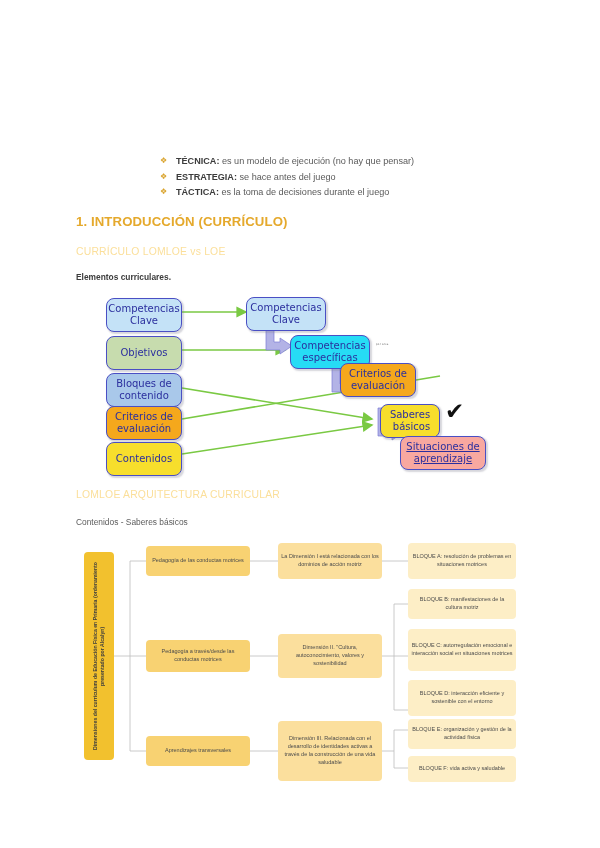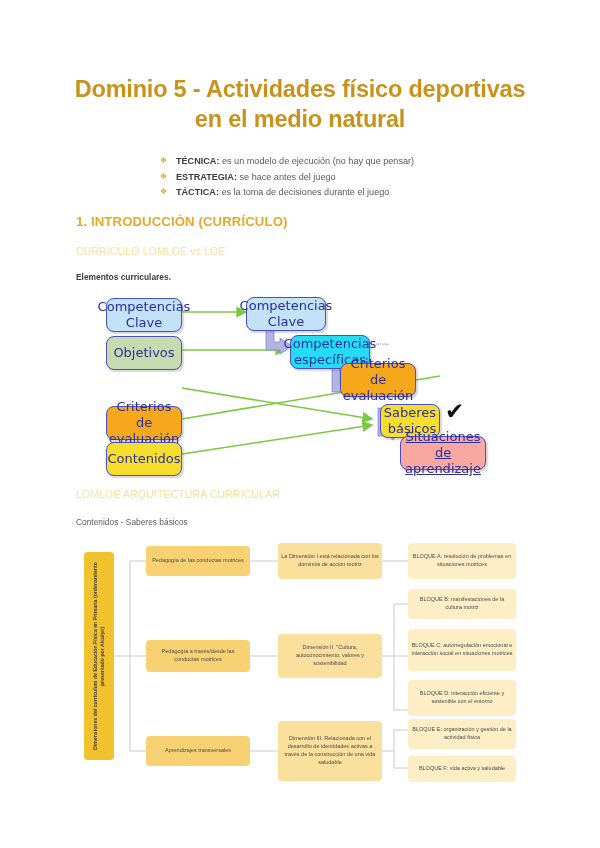--- a/index.html
+++ b/index.html
@@ -108,21 +108,21 @@
     position: absolute;
     box-sizing: border-box;
     border: 1.2px solid #4a4fc4;
     border-radius: 8px;
     display: flex;
     align-items: center;
     justify-content: center;
     text-align: center;
     color: #2b2f9e;
     font-family: "DejaVu Sans", sans-serif;
-    font-size: 13px;
+    font-size: 10px;
     line-height: 1.25;
     padding: 16px 4px;
     box-shadow: 1.5px 1.5px 1.5px rgba(120,120,140,0.30);
   }
   .n-cc1  { background:#c4e2f7; }
   .n-obj  { background:#c7dcae; }
   .n-bloq { background:#a9c8ea; }
   .n-crit { background:#f5a81c; }
   .n-cont { background:#f7de2c; }
   .n-cc2  { background:#c4e2f7; }
@@ -186,21 +186,20 @@
   }
   .d2-mid  { background: #f8d272; font-weight: normal; }
   .d2-dim  { background: #fbdf9d; }
   .d2-blk  { background: #fdeec6; }
 </style>
 </head>
 <body>
 
 <div class="page">
 
-  <div class="doc-title">Dominio 5 - Actividades físico deportivas en el medio natural</div>
 
   <div class="bullet-list">
     <div class="bullet-row">
       <span class="bullet-mark">❖</span>
       <span><span class="bullet-term">TÉCNICA:</span><span class="bullet-text"> es un modelo de ejecución (no hay que pensar)</span></span>
     </div>
     <div class="bullet-row">
       <span class="bullet-mark">❖</span>
       <span><span class="bullet-term">ESTRATEGIA:</span><span class="bullet-text"> se hace antes del juego</span></span>
     </div>
@@ -232,20 +231,21 @@
 
       <g fill="#b3b3e6" stroke="#7b7bd4" stroke-width="0.7">
         <path d="M166,38 L174,38 L174,54 L180,54 L180,50 L192,58 L180,66 L180,62 L166,62 z"></path>
         <path d="M232,78 L240,78 L240,96 L246,96 L246,92 L258,100 L246,108 L246,104 L232,104 z"></path>
         <path d="M278,120 L286,120 L286,140 L292,140 L292,136 L304,144 L292,152 L292,148 L278,148 z"></path>
       </g>
     </svg>
 
     <div class="node n-cc1" style="left:6px;  top:10px;  width:76px; height:29px;">Competencias<br>Clave</div>
     <div class="node n-obj" style="left:6px;  top:48px;  width:76px; height:27px;">Objetivos</div>
+    <div class="node n-bloq" style="left:6px;  top:85px;  width:76px; height:29px;">Bloques de<br>contenido</div>
     <div class="node n-crit" style="left:6px;  top:118px; width:76px; height:29px;">Criterios de<br>evaluación</div>
     <div class="node n-cont" style="left:6px;  top:154px; width:76px; height:24px;">Contenidos</div>
 
     <div class="node n-cc2" style="left:146px; top:9px;   width:80px; height:29px;">Competencias<br>Clave</div>
     <div class="node n-cesp" style="left:190px; top:47px;  width:80px; height:31px;">Competencias<br>específicas</div>
     <div class="node n-crit2" style="left:240px; top:75px;  width:76px; height:29px;">Criterios de<br>evaluación</div>
     <div class="node n-sab" style="left:280px; top:116px; width:60px; height:28px;text-align:right;">Saberes<br>básicos</div>
     <div class="node n-sit" style="left:300px; top:148px; width:86px; height:27px;">Situaciones de<br>aprendizaje</div>
 
     <div class="micro-note" style="left:276px; top:55px;">por área</div>

